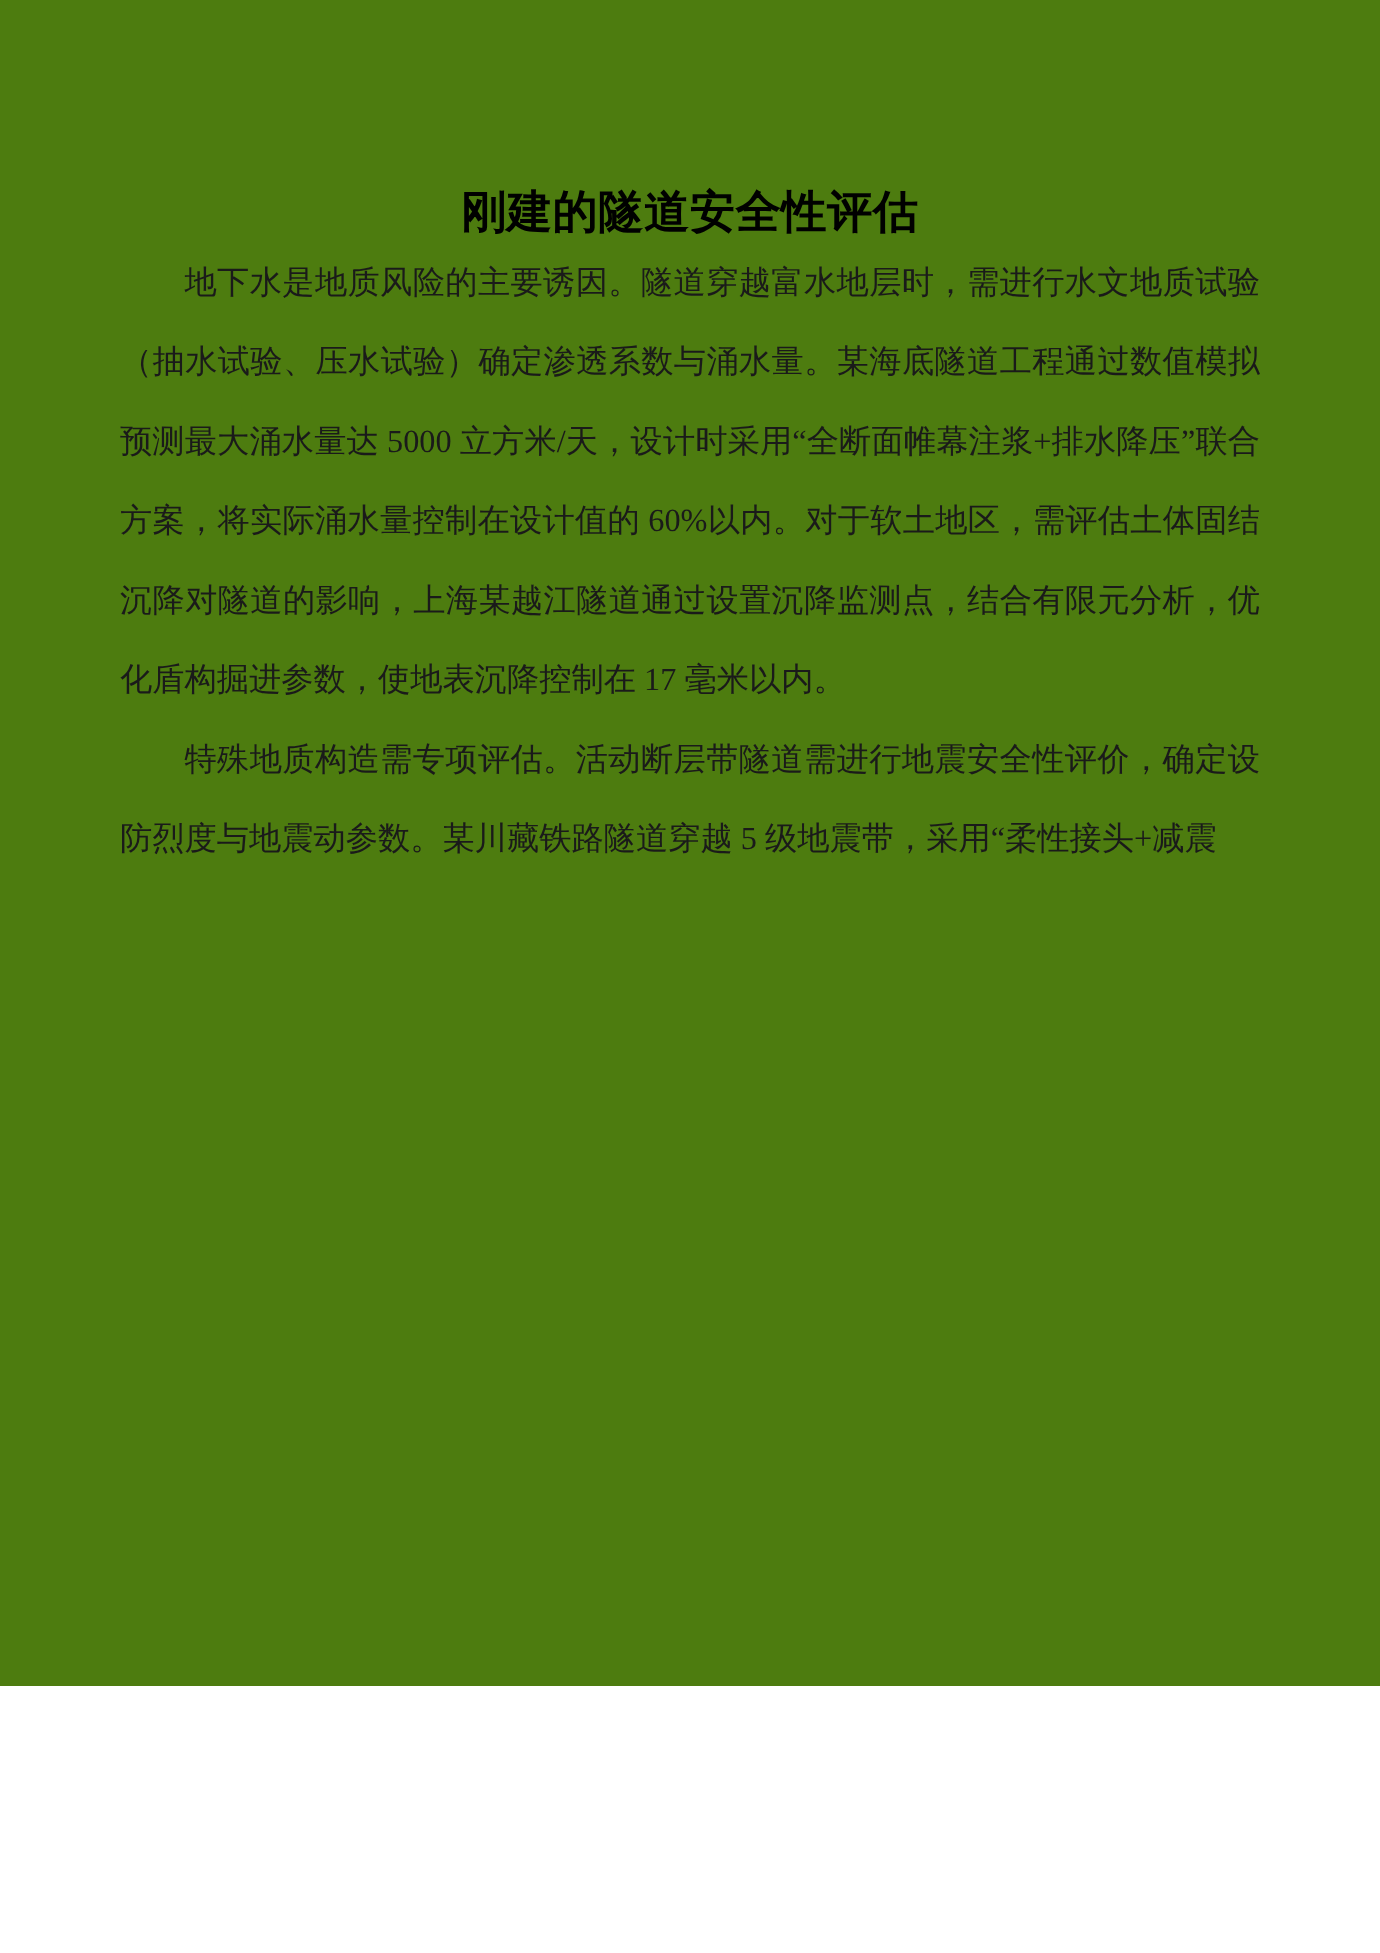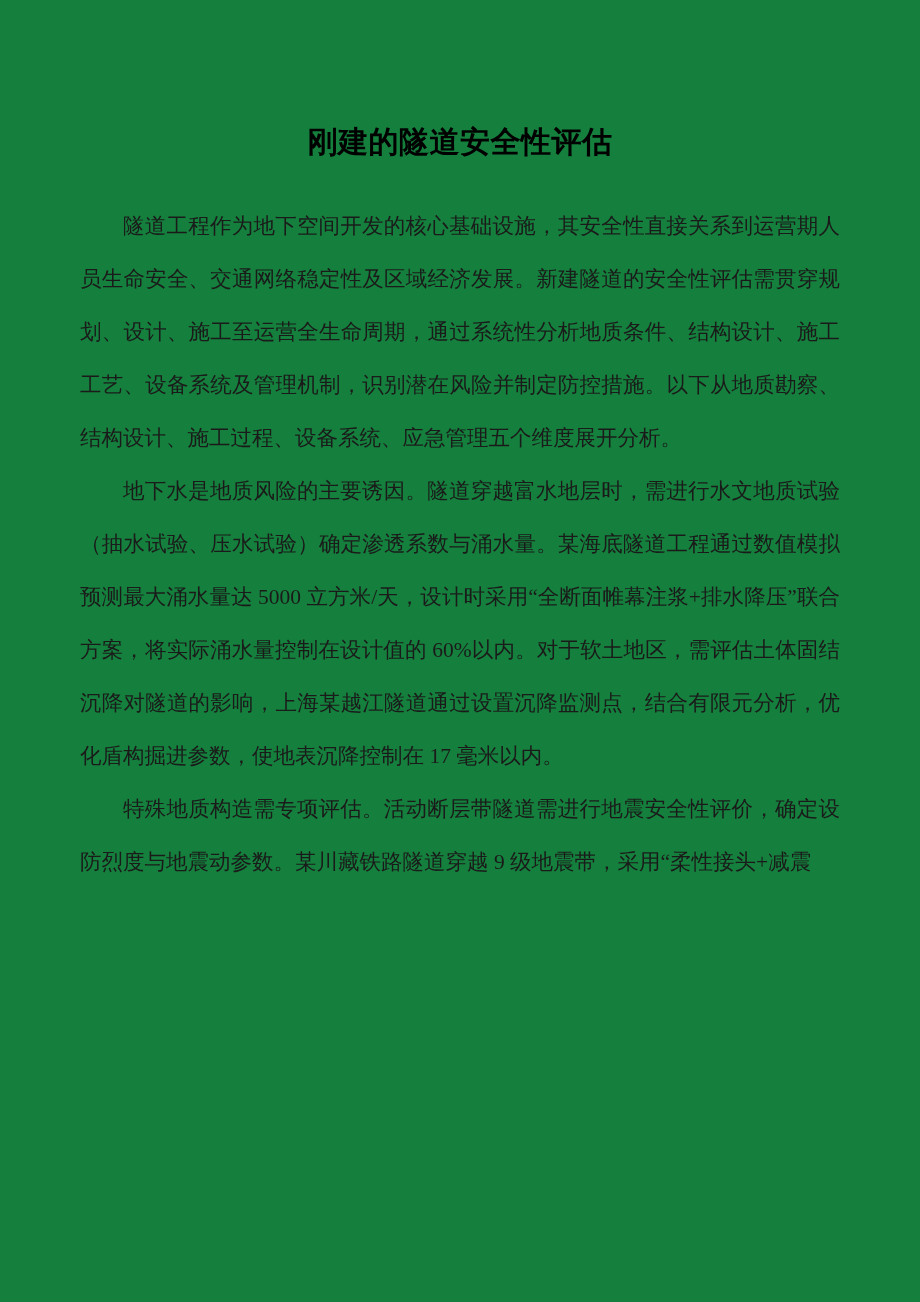--- a/index.html
+++ b/index.html
@@ -3,22 +3,22 @@
 <meta charset="utf-8">
 <style>
   html, body {
     margin: 0;
     padding: 0;
     background: #ffffff;
   }
   .page {
     position: relative;
     width: 920px;
-    height: 1302px;
-    background: #15803d;
+    height: 1124px;
+    background: #4d7c0f;
     overflow: hidden;
     box-sizing: border-box;
   }
   .doc-body {
     position: absolute;
     left: 80px;
     top: 0;
     width: 760px;
   }
   .doc-title {
@@ -53,21 +53,20 @@
   }
 </style>
 </head>
 <body>
 
 <div class="page">
   <div class="doc-body">
 
     <h1 class="doc-title">刚建的隧道安全性评估</h1>
 
-    <p class="para first">隧道工程作为地下空间开发的核心基础设施，其安全性直接关系到运营期人员生命安全、交通网络稳定性及区域经济发展。新建隧道的安全性评估需贯穿规划、设计、施工至运营全生命周期，通过系统性分析地质条件、结构设计、施工工艺、设备系统及管理机制，识别潜在风险并制定防控措施。以下从地质勘察、结构设计、施工过程、设备系统、应急管理五个维度展开分析。</p>
 
 
     <p class="para">地下水是地质风险的主要诱因。隧道穿越富水地层时，需进行水文地质试验（抽水试验、压水试验）确定渗透系数与涌水量。某海底隧道工程通过数值模拟预测最大涌水量达 5000 立方米/天，设计时采用“全断面帷幕注浆+排水降压”联合方案，将实际涌水量控制在设计值的 60%以内。对于软土地区，需评估土体固结沉降对隧道的影响，上海某越江隧道通过设置沉降监测点，结合有限元分析，优化盾构掘进参数，使地表沉降控制在 17 毫米以内。</p>
 
-    <p class="para">特殊地质构造需专项评估。活动断层带隧道需进行地震安全性评价，确定设防烈度与地震动参数。某川藏铁路隧道穿越 9 级地震带，采用“柔性接头+减震</p>
+    <p class="para">特殊地质构造需专项评估。活动断层带隧道需进行地震安全性评价，确定设防烈度与地震动参数。某川藏铁路隧道穿越 5 级地震带，采用“柔性接头+减震</p>
 
   </div>
 </div>
 
 </body></html>

